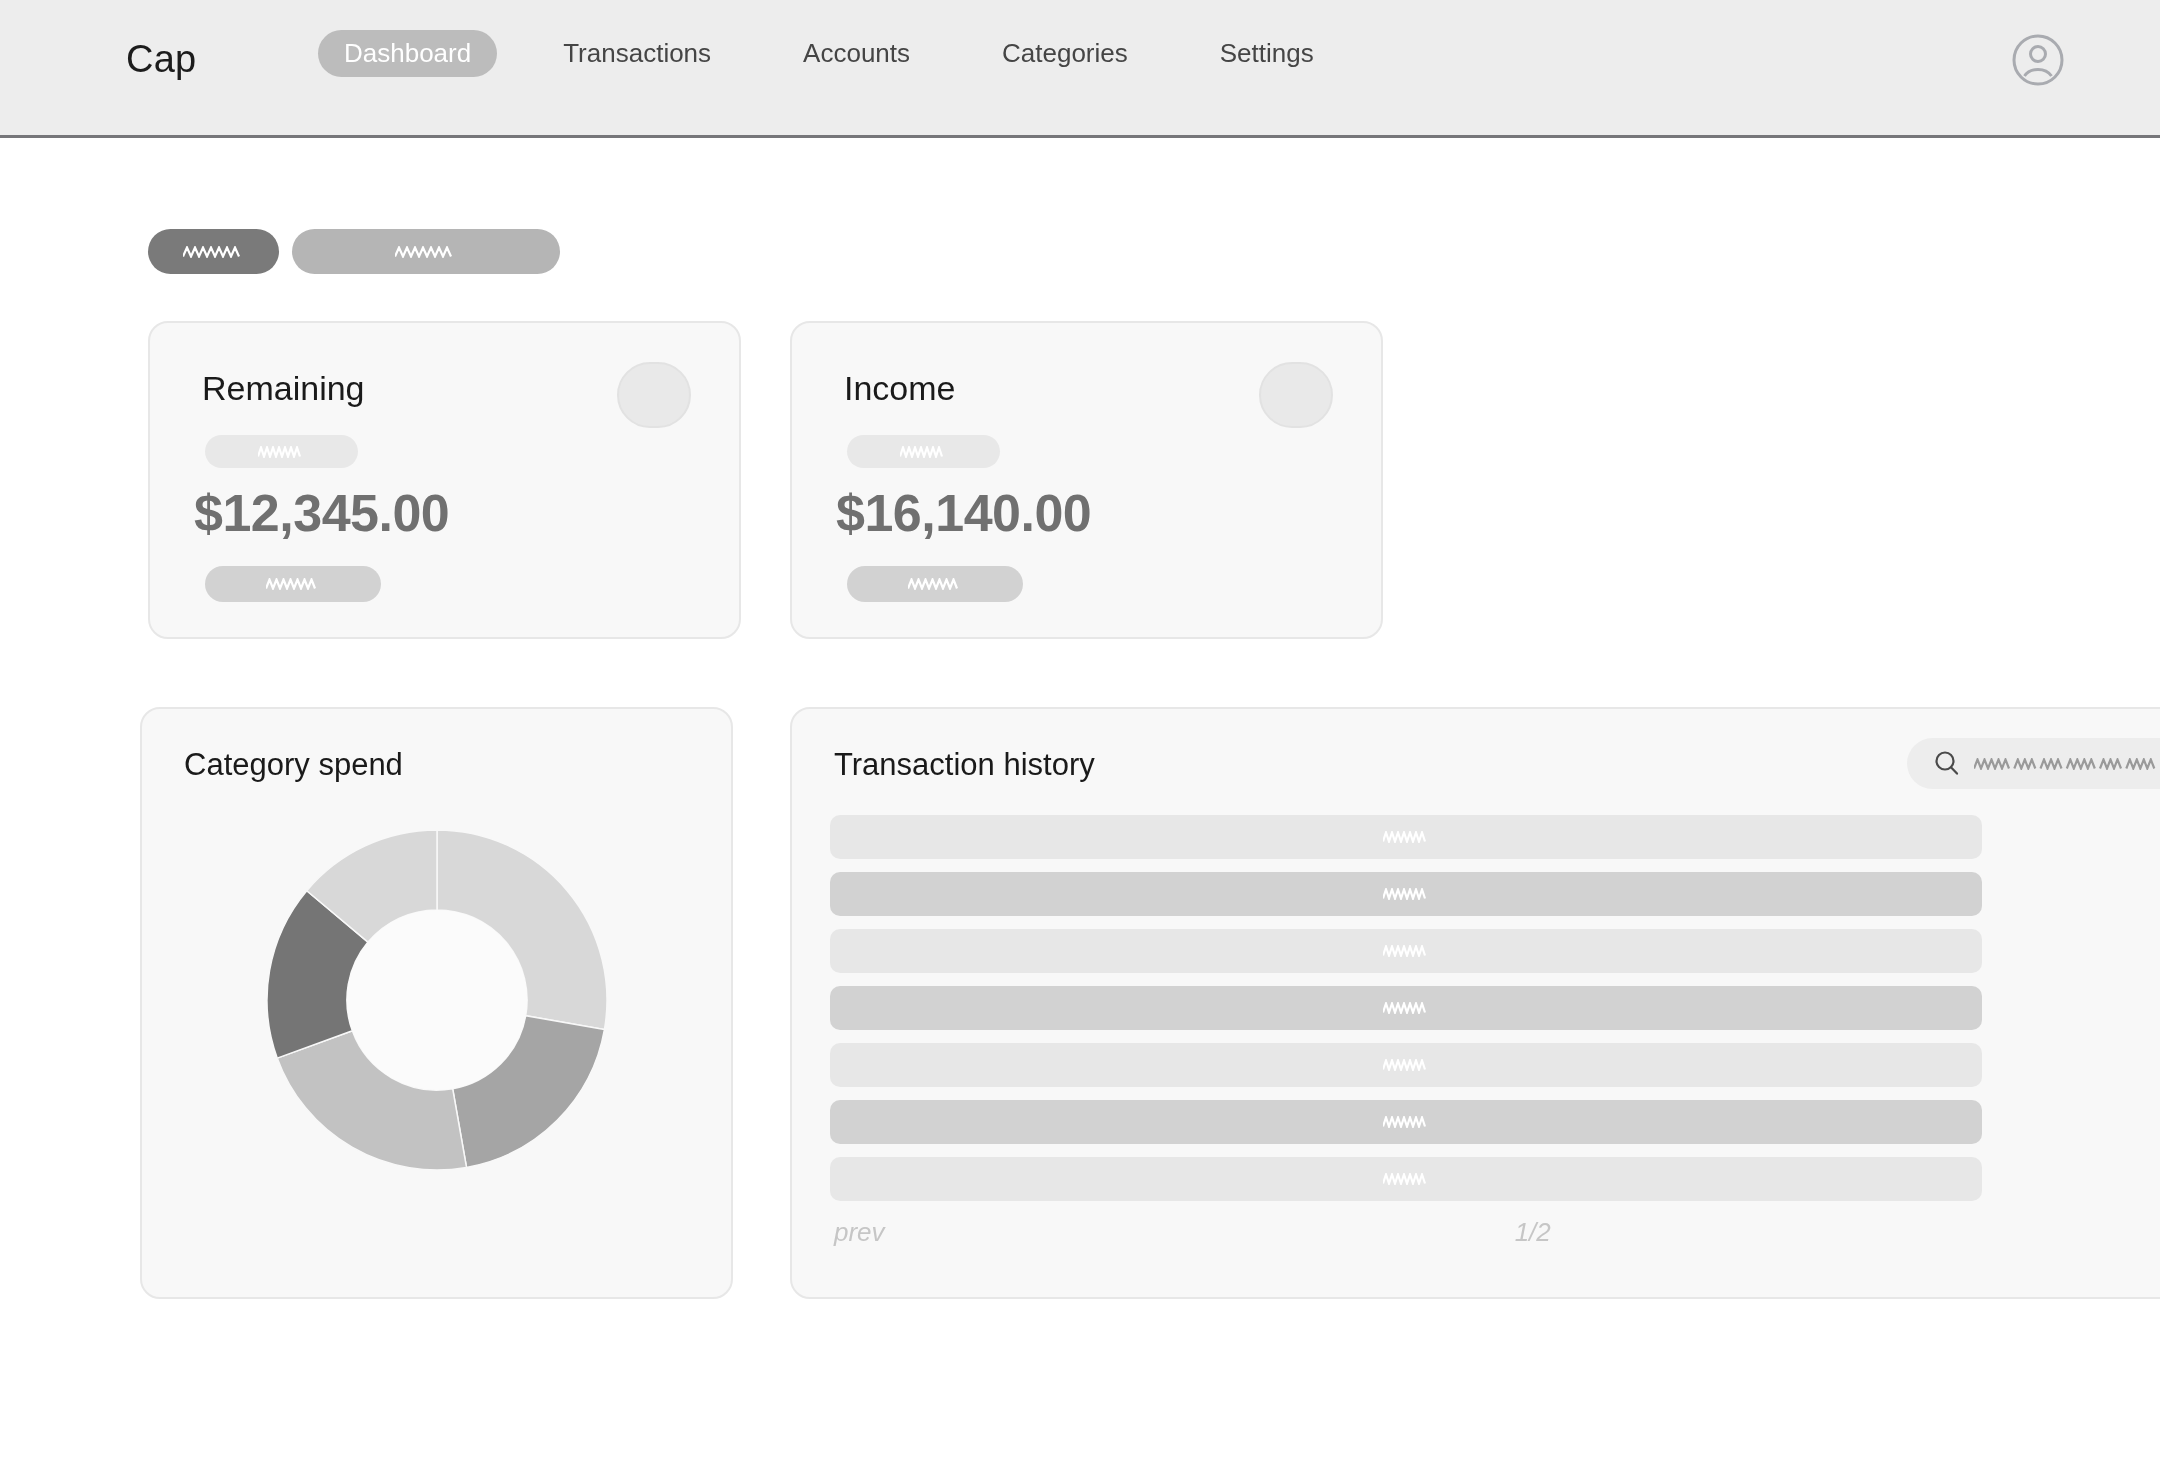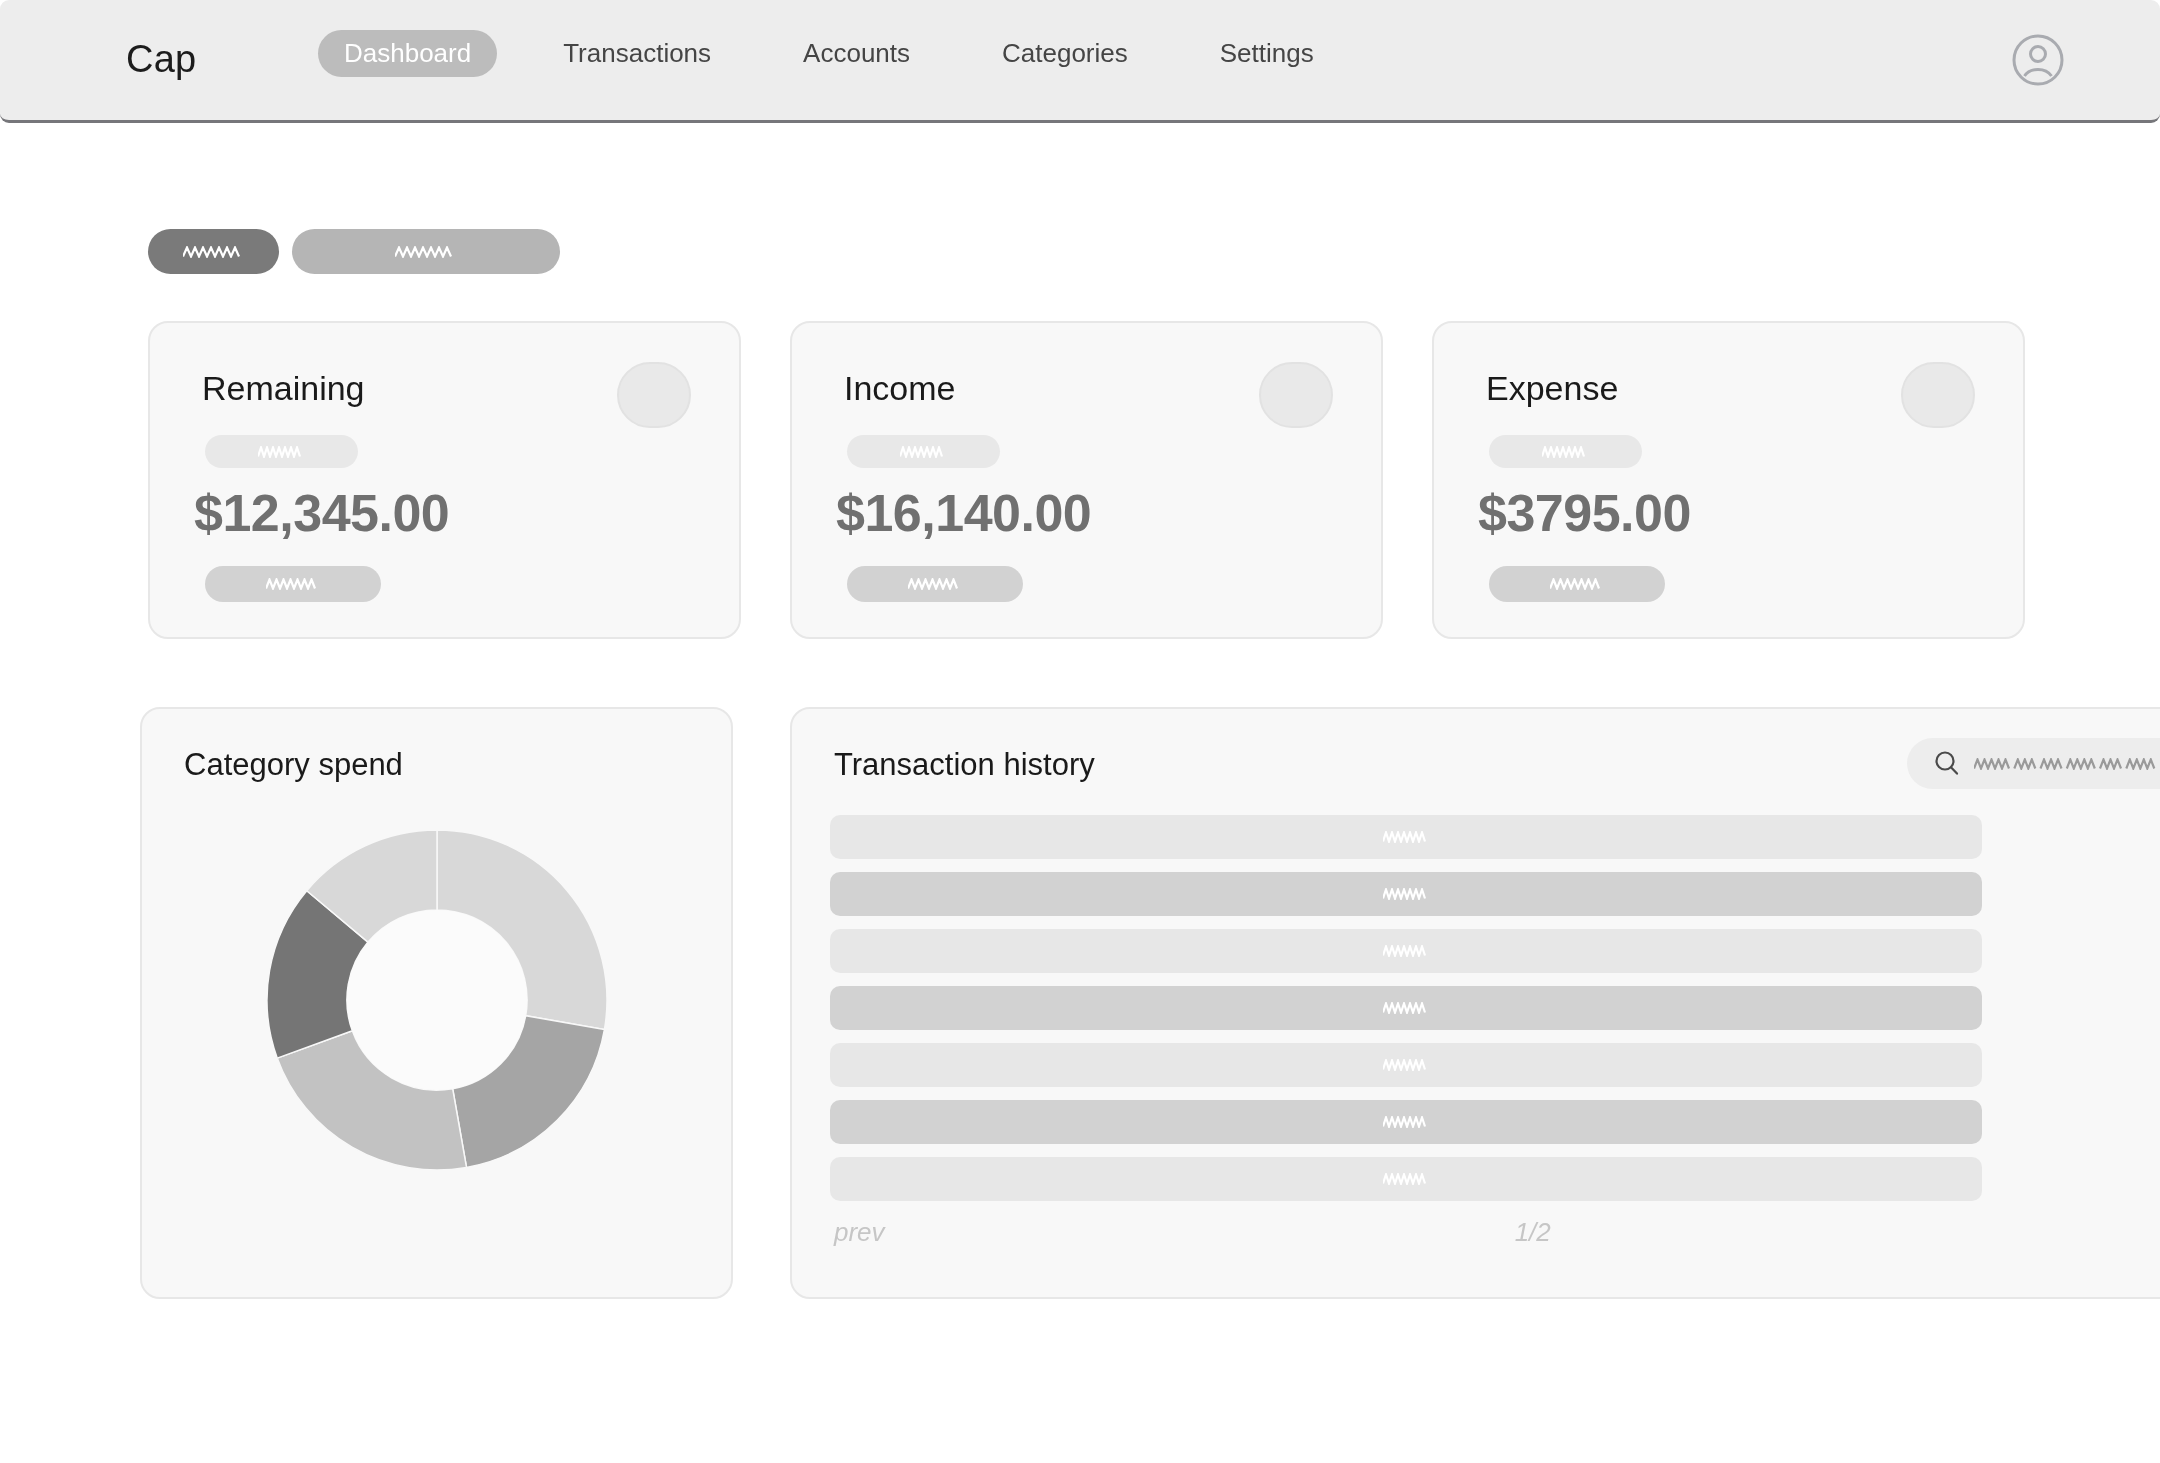--- a/index.html
+++ b/index.html
@@ -6,24 +6,24 @@
   html, body {
     width: 2160px; height: 1463px;
     background: #ffffff;
     font-family: "Liberation Sans", sans-serif;
     overflow: hidden;
   }
 
   
   .header {
     position: absolute; left: 0; top: 0;
-    width: 2160px; height: 123px;
+    width: 2160px; height: 138px;
     background: #ededed;
     border-bottom: 3px solid #76767a;
-    display: flex; align-items: center; border-radius: 9px;
+    display: flex; align-items: center;
   }
   .brand {
     position: absolute; left: 126px; top: 38px;
     font-size: 38px; color: #1c1c1c; letter-spacing: 0.2px;
   }
   .nav { position: absolute; left: 318px; top: 30px; display: flex; align-items: center; gap: 0; }
   .nav-item {
     font-size: 26px; color: #454545;
     padding: 8px 26px; border-radius: 999px;
     white-space: nowrap; cursor: pointer;
@@ -185,35 +185,20 @@
       </div>
       <div class="card">
         <div class="card-title">Income</div>
         <div class="card-badge"></div>
         <div class="pill-sm">
           <svg class="squiggle white" width="47" height="12" viewBox="0 0 47 12">
             <path d="M 0.0 10.5 L 3.0 1.5 L 6.0 10.5 L 9.0 1.5 L 12.0 10.5 L 15.0 1.5 L 18.0 10.5 L 21.0 1.5 L 24.0 10.5 L 27.0 1.5 L 30.0 10.5 L 33.0 1.5 L 36.0 10.5 L 39.0 1.5 L 42.0 10.5"></path>
           </svg>
         </div>
         <div class="card-amount">$16,140.00</div>
-        <div class="pill-md">
-          <svg class="squiggle white" width="55" height="12" viewBox="0 0 55 12">
-            <path d="M 0.0 10.5 L 3.5 1.5 L 7.0 10.5 L 10.5 1.5 L 14.0 10.5 L 17.5 1.5 L 21.0 10.5 L 24.5 1.5 L 28.0 10.5 L 31.5 1.5 L 35.0 10.5 L 38.5 1.5 L 42.0 10.5 L 45.5 1.5 L 49.0 10.5"></path>
-          </svg>
-        </div>
-      </div>
-      <div class="card">
-        <div class="card-title">Expense</div>
-        <div class="card-badge"></div>
-        <div class="pill-sm">
-          <svg class="squiggle white" width="47" height="12" viewBox="0 0 47 12">
-            <path d="M 0.0 10.5 L 3.0 1.5 L 6.0 10.5 L 9.0 1.5 L 12.0 10.5 L 15.0 1.5 L 18.0 10.5 L 21.0 1.5 L 24.0 10.5 L 27.0 1.5 L 30.0 10.5 L 33.0 1.5 L 36.0 10.5 L 39.0 1.5 L 42.0 10.5"></path>
-          </svg>
-        </div>
-        <div class="card-amount">$3795.00</div>
         <div class="pill-md">
           <svg class="squiggle white" width="55" height="12" viewBox="0 0 55 12">
             <path d="M 0.0 10.5 L 3.5 1.5 L 7.0 10.5 L 10.5 1.5 L 14.0 10.5 L 17.5 1.5 L 21.0 10.5 L 24.5 1.5 L 28.0 10.5 L 31.5 1.5 L 35.0 10.5 L 38.5 1.5 L 42.0 10.5 L 45.5 1.5 L 49.0 10.5"></path>
           </svg>
         </div>
       </div>
     </div>
 
   <div class="panels">
 

